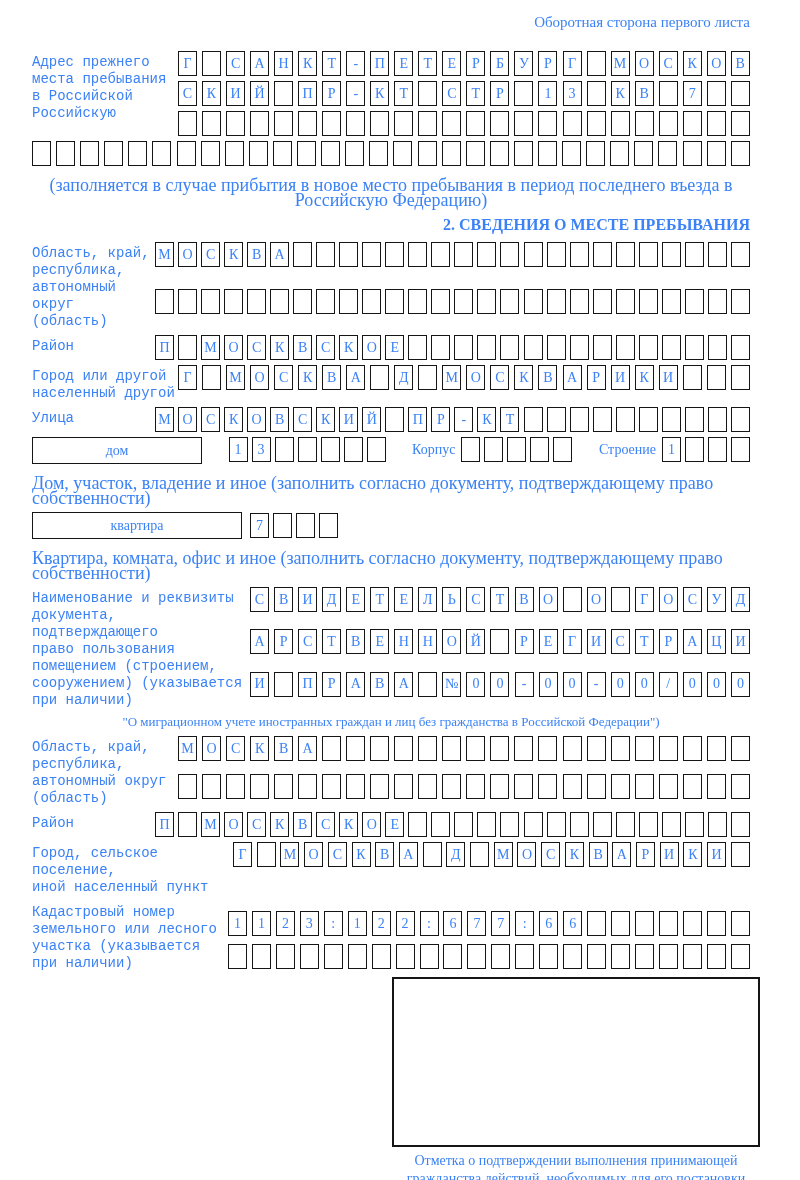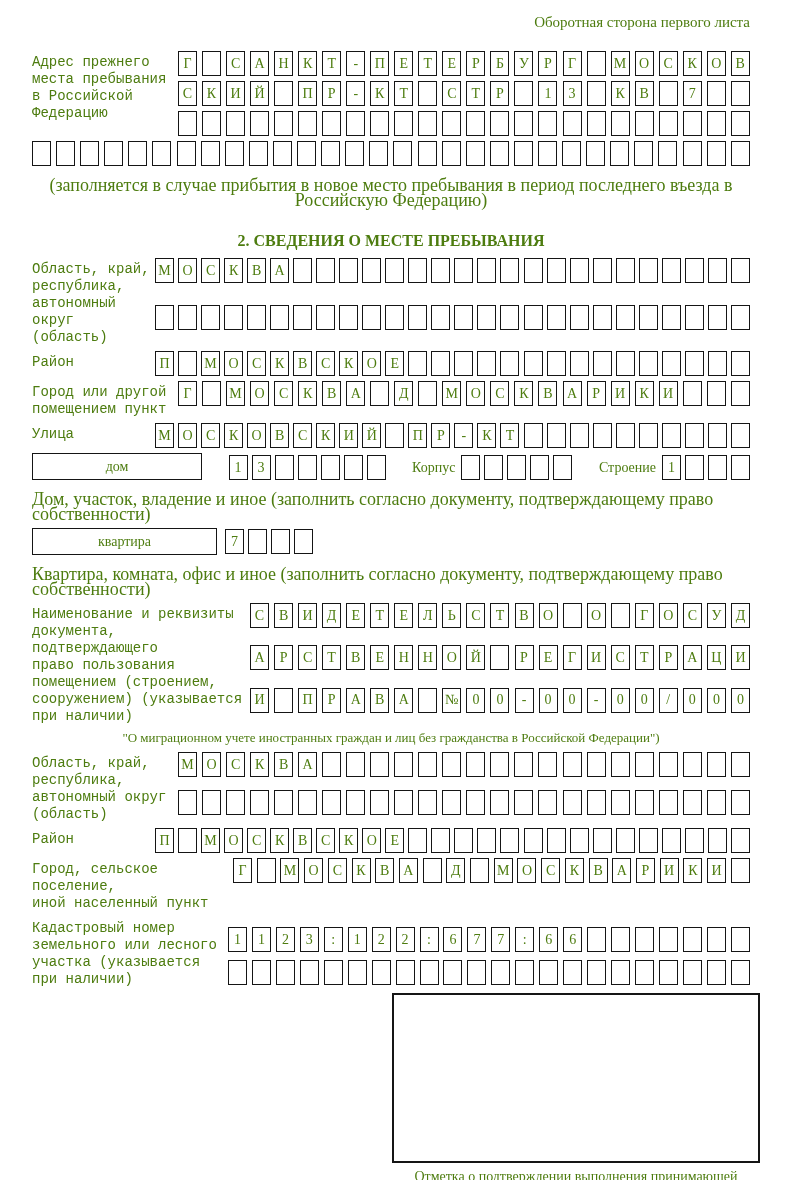--- a/index.html
+++ b/index.html
@@ -1,18 +1,18 @@
 <!DOCTYPE html>
 <html lang="ru"><head>
 <meta charset="utf-8">
 <style>
   html,body{margin:0;padding:0;background:#fff;}
   .sheet{
     position:relative; width:800px; height:1180px; box-sizing:border-box;
-    background:#fff; color:#4d7c0f;
+    background:#fff; color:#3b82f6;
     font-family:"Liberation Serif","DejaVu Serif",serif;
     font-size:14px; padding:14px 50px 0 32px; overflow:hidden;
   }
   .page-header{text-align:right; font-size:15px; margin-bottom:20px;}
   
   .cells{display:flex;}
   .cells.spread{flex:1; justify-content:space-between;}
   .cells.packed{gap:4px;}
   .cell{
     box-sizing:border-box; flex:none; width:19px; height:25px;
@@ -20,33 +20,33 @@
     display:inline-flex; align-items:center; justify-content:center;
     font-size:14px; line-height:1;
   }
   .cell.cb{width:22px; height:24px;}
   
   .field{display:flex; margin-bottom:5px;}
   .flabel{flex:none; font-size:14px; line-height:17px; padding-top:3px;font-family:Liberation Mono, monospace;}
   .rows{flex:1; display:flex; flex-direction:column; gap:5px;}
   .rows.mt10{margin-top:10px;}
   .lw146{width:146px}.lw123{width:123px}.lw201{width:201px}.lw196{width:196px}.lw218{width:218px}
-  .h-sec{text-align:center; font-weight:bold; font-size:16px; margin:24px 0 8px;}
+  .h-sec{text-align:right; font-weight:bold; font-size:16px; margin:8px 0 8px;}
   .caption{font-size:18px; line-height:15px; margin:12px 0 6px;}
   .caption.center{text-align:center;}
   .note{font-size:13px; line-height:16px; text-align:center; margin:0 0 6px;}
   .overflow-row{margin-top:4px; margin-bottom:2px;}
   
-  .house-row{display:flex; align-items:flex-end; justify-content:space-between; margin-bottom:3px;}
+  .house-row{display:flex; align-items:flex-start; justify-content:space-between; margin-bottom:3px;}
   .apt-row{display:flex; align-items:center; gap:8px; margin-bottom:3px;}
   .typebox{
     box-sizing:border-box; border:1.5px solid #151515; height:27px;
     display:flex; align-items:center; justify-content:center; font-size:14px; background:#fff;
   }
-  .tb-house{width:170px}.tb-apt{width:185px}
+  .tb-house{width:170px}.tb-apt{width:210px}
   .hgrp{display:flex; align-items:center; gap:6px;}
   
   .stay-row{display:flex; align-items:center; margin:6px 0 2px;}
   .stay-row .lbl{margin-right:10px;}
   .stay-row .opt{margin:0 26px 0 10px;}
   .stay-caption{width:420px; margin-left:120px; text-align:center; font-size:13px; margin-bottom:6px;}
   
   .stamp-wrap{margin-top:5px; margin-left:auto; width:368px; margin-right:-10px;}
   .stamp-box{box-sizing:border-box; height:170px; border:2px solid #151515; background:#fff;}
   .stamp-caption{width:430px; margin-left:-31px; margin-top:5px; text-align:center; font-size:14px; line-height:18px;}
@@ -56,21 +56,21 @@
 
 <div class="sheet">
 
   <div class="page-header">Оборотная сторона первого листа</div>
 
   <div class="field">
     <div class="flabel lw146">
         <div>Адрес прежнего</div>
         <div>места пребывания</div>
         <div>в Российской</div>
-        <div>Федерацию</div>
+        <div>Российскую</div>
       </div>
     <div class="rows">
       <div class="cells spread">
           <span class="cell">Г</span>
           <span class="cell"></span>
           <span class="cell">С</span>
           <span class="cell">А</span>
           <span class="cell">Н</span>
           <span class="cell">К</span>
           <span class="cell">Т</span>
@@ -279,21 +279,21 @@
           <span class="cell"></span>
           <span class="cell"></span>
           <span class="cell"></span>
         </div>
     </div>
   </div>
 
   <div class="field">
     <div class="flabel lw146">
         <div>Город или другой</div>
-        <div>помещением пункт</div>
+        <div>населенный другой</div>
       </div>
     <div class="rows">
       <div class="cells spread">
           <span class="cell">Г</span>
           <span class="cell"></span>
           <span class="cell">М</span>
           <span class="cell">О</span>
           <span class="cell">С</span>
           <span class="cell">К</span>
           <span class="cell">В</span>

